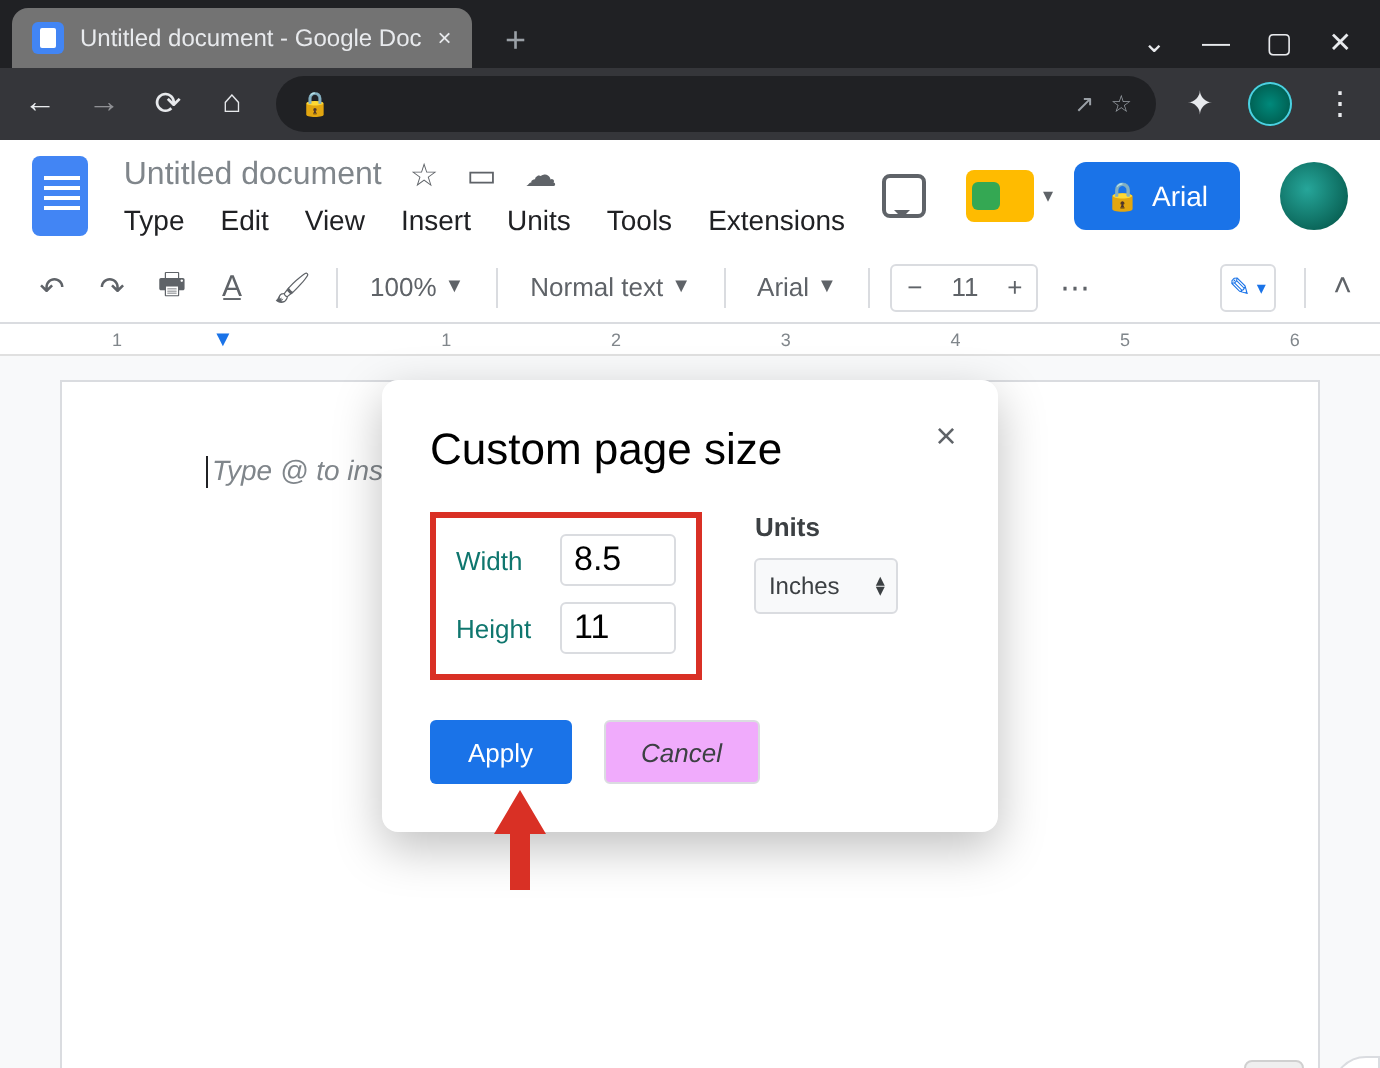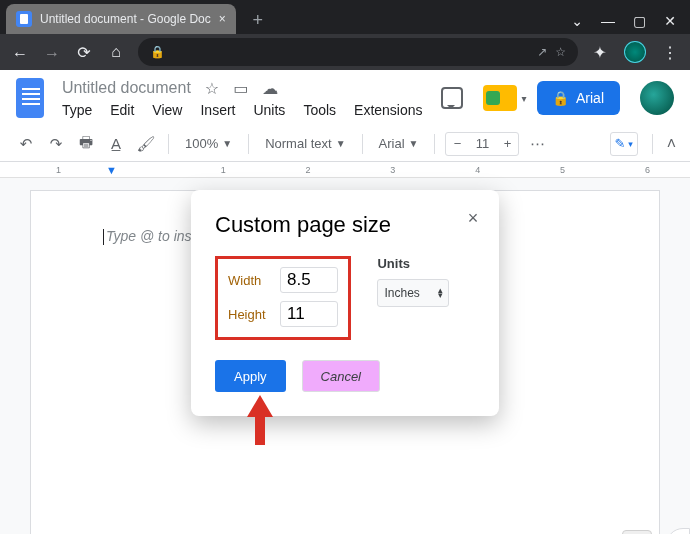--- a/index.html
+++ b/index.html
@@ -67,21 +67,21 @@
   
   .explore { position:absolute; right:38px; bottom:10px; width:30px; height:30px; background:#efefef; border:1px solid #d0d0d0; border-radius:4px; display:flex; align-items:center; justify-content:center; color:#5f6368; cursor:pointer; font-size:16px; }
   .sidearrow { position:absolute; right:0; bottom:8px; width:24px; height:34px; background:#fff; border:1px solid #dadce0; border-radius: 18px 0 0 18px; display:flex; align-items:center; justify-content:center; cursor:pointer; color:#5f6368; }
   .modal { position:absolute; left:191px; top:190px; width:308px; background:#fff; border-radius:8px; box-shadow: 0 8px 24px rgba(0,0,0,0.25); padding: 22px 24px 24px 24px; }
   .modal h2 { font-size: 22px; font-weight:400; color:#000000; margin-bottom: 18px; }
   .closex { position:absolute; right:14px; top:16px; font-size:18px; color:#5f6368; cursor:pointer; width:24px; height:24px; display:flex; align-items:center; justify-content:center; }
   .dimbox { border: 3px solid #d93025; padding: 8px 10px 10px 10px; display:inline-block; vertical-align:top; }
   .dimbox h3, .unitscol h3 { font-size:13px; font-weight:700; color:#3c4043; margin-bottom:8px; }
   .row { display:flex; align-items:center; gap:8px; margin-bottom:8px; }
   .row:last-child { margin-bottom:0; }
-  .row label { width:44px; font-size:13px; color:#a16207; }
+  .row label { width:44px; font-size:13px; color:#0f766e; }
   .row input { width:58px; height:26px; border:1px solid #dadce0; border-radius:3px; padding: 0 6px; font-size:17px; }
   .unitscol { display:inline-block; vertical-align:top; margin-left: 22px; }
   .select { width:72px; height:28px; border:1px solid #dadce0; border-radius:3px; background:#f8f9fa; display:flex; align-items:center; justify-content:space-between; padding: 0 6px; font-size:12px; color:#3c4043; cursor:pointer; }
   .select .ar { font-size:9px; line-height: 0.6; display:flex; flex-direction:column; }
   .actions { margin-top: 20px; display:flex; gap:16px; }
   .btn { height:32px; padding: 0 18px; border-radius:3px; font-size:13px; cursor:pointer; border:1px solid transparent; }
   .btn.primary { background:#1a73e8; color:#fff; font-weight:500; }
   .btn.secondary { background:#f0abfc; color:#3c4043; border-color:#dadce0;font-style:italic; }
 
   

